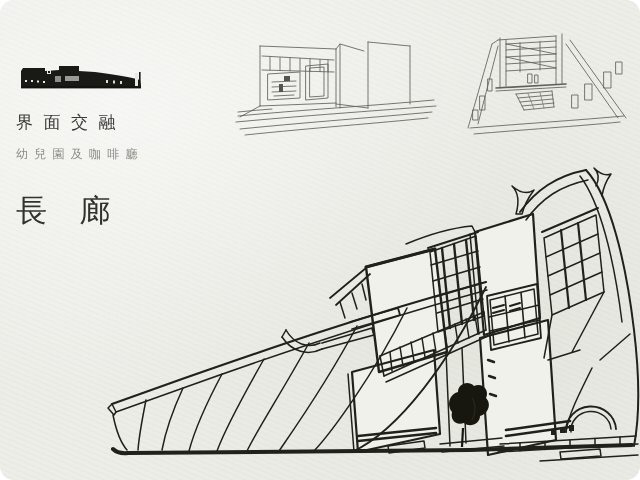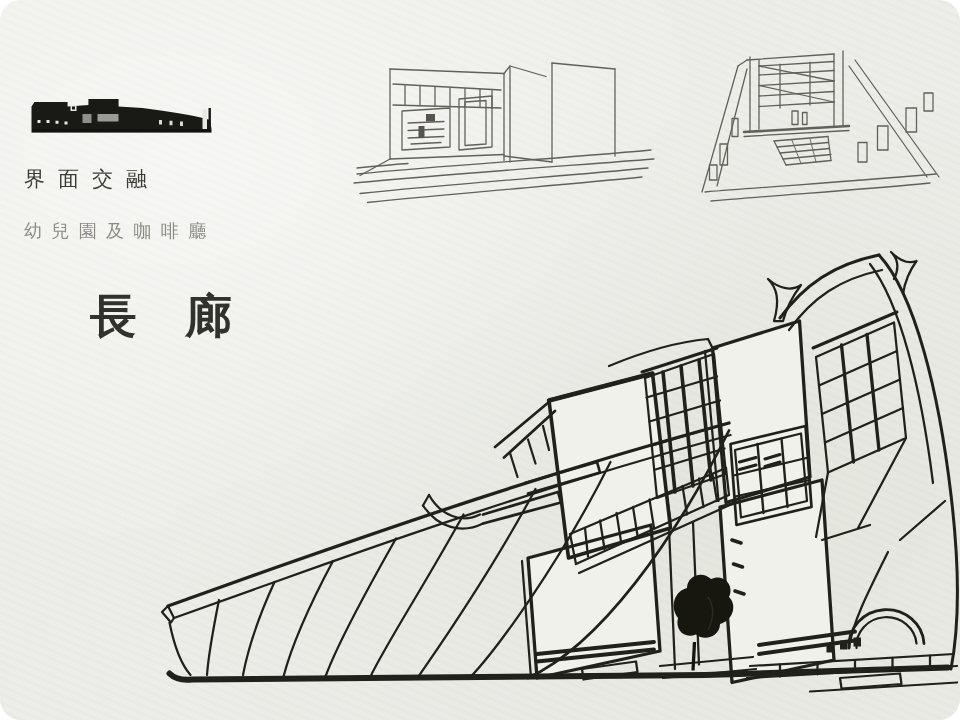--- a/index.html
+++ b/index.html
@@ -8,30 +8,30 @@
     border-radius:14px;
     background-color:#ecede7;
     background-image:
       radial-gradient(ellipse at 18% 22%, rgba(255,255,255,0.55), rgba(255,255,255,0) 55%),
       radial-gradient(ellipse at 78% 70%, rgba(206,208,196,0.28), rgba(206,208,196,0) 60%),
       repeating-linear-gradient(23deg, rgba(180,182,170,0.05) 0 2px, rgba(255,255,255,0.04) 2px 5px);
     font-family:"Liberation Sans", sans-serif;
   }
   .abs{position:absolute;}
   .title{
-    left:16px;top:111px;font-size:14px;letter-spacing:0.62em;
+    left:16px;top:111px;font-size:17px;letter-spacing:0.62em;
     color:#3b3b36;font-family:"Liberation Serif", serif;font-weight:400;white-space:nowrap;
   }
   .subtitle{
     left:16px;top:146px;font-size:12px;letter-spacing:0.52em;
     color:#8c8c85;font-family:"Liberation Serif", serif;white-space:nowrap;
   }
   .section-title{
     left:16px;top:190px;font-size:31px;letter-spacing:1.05em;
-    color:#31312d;font-family:"Liberation Serif", serif;font-weight:700;white-space:nowrap;margin-left:44px;
+    color:#31312d;font-family:"Liberation Serif", serif;font-weight:400;white-space:nowrap;
   }
   svg{display:block;}
   .ink{stroke:#21211c;fill:none;stroke-linecap:round;stroke-linejoin:round;}
   .pencil{stroke:#61615a;fill:none;stroke-width:0.85;stroke-linecap:round;stroke-linejoin:round;}
 </style>
 </head>
 <body>
 
 <div class="slide">
 

